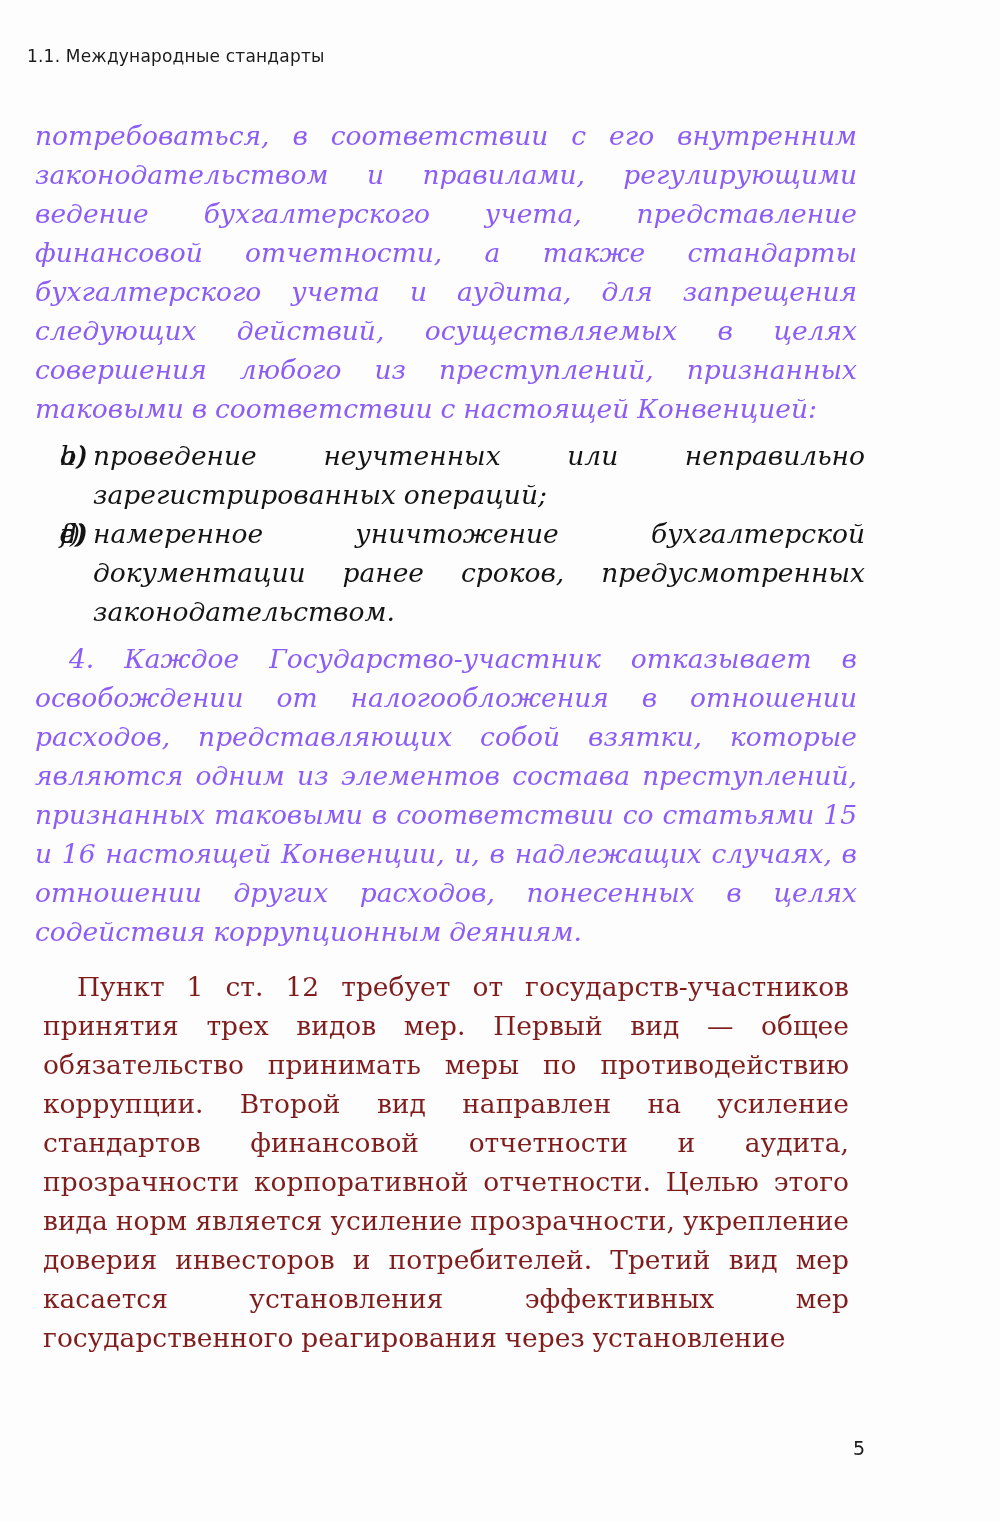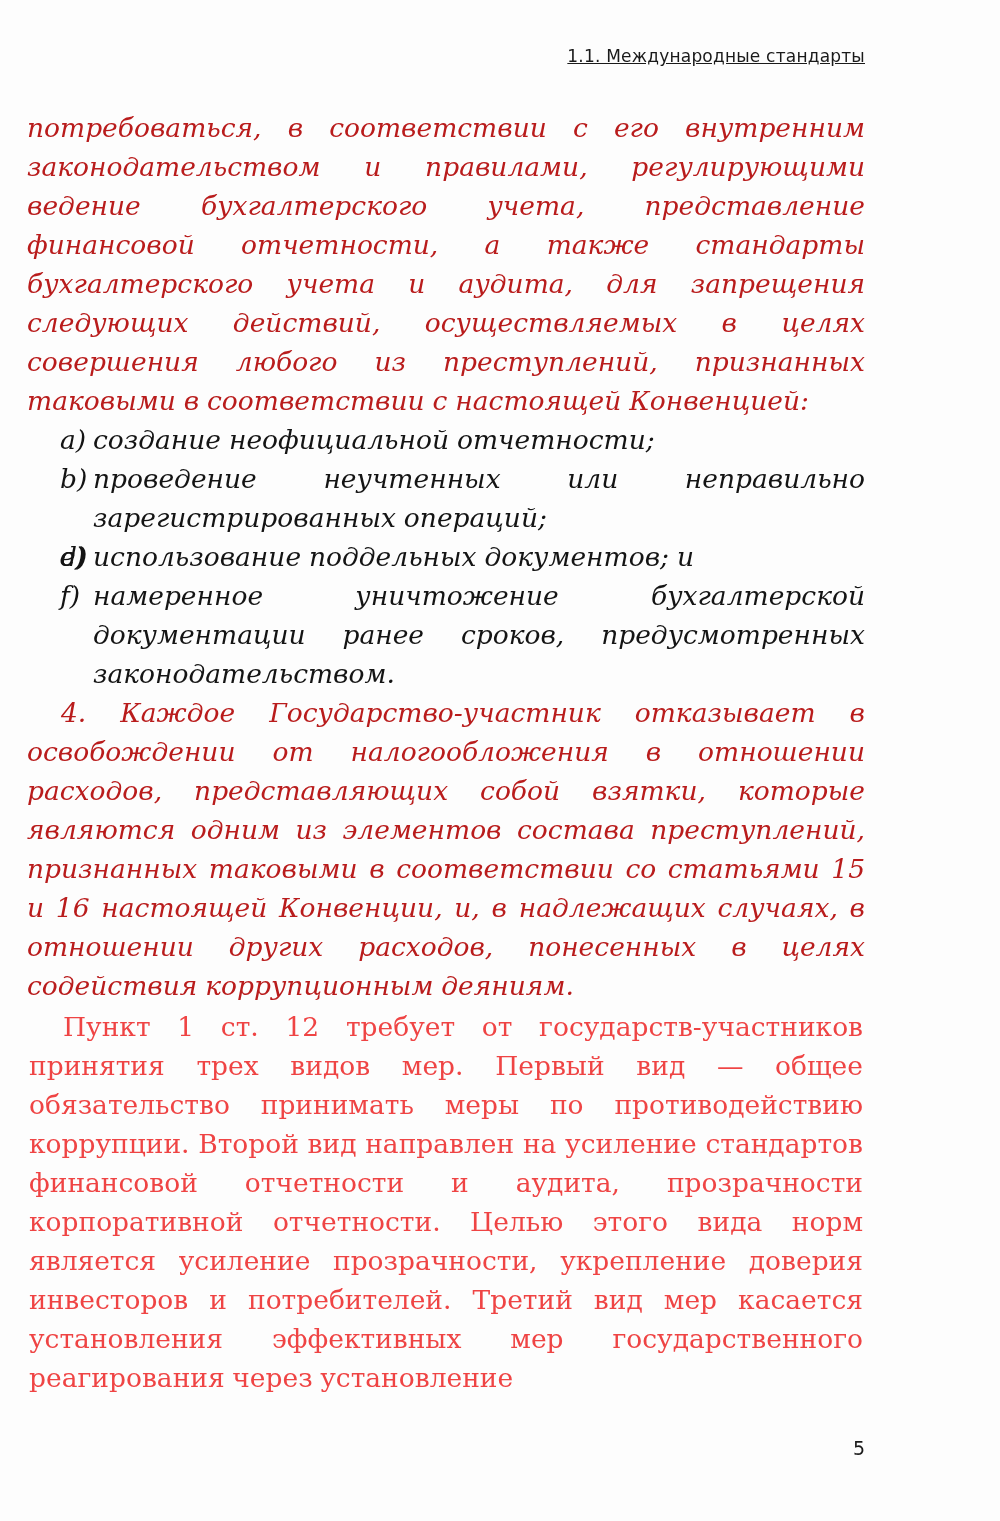--- a/index.html
+++ b/index.html
@@ -17,47 +17,46 @@
     overflow: hidden;
     box-sizing: border-box;
   }
 
   
   .running-head {
     position: absolute;
     top: 46px;
     left: 27px;
     right: 135px;
-    text-align: right;
+    text-align: left;
     font-family: "DejaVu Sans", "Liberation Sans", sans-serif;
     font-size: 17px;
     letter-spacing: 0.2px;
     color: #1a1a1a;
     white-space: nowrap;
-    text-decoration: underline;
   }
 
   
   .column {
     position: absolute;
     left: 27px;
     top: 108px;
     width: 838px;
   }
 
   
   p.quote {
-    margin: 0;
+    margin: 8px;
     font-family: "DejaVu Serif", "Liberation Serif", serif;
     font-style: italic;
     font-size: 26.5px;
     line-height: 39px;
     text-align: justify;
     text-align-last: left;
-    color: #b91c1c;
+    color: #8b5cf6;
     hyphens: manual;
     word-spacing: -0.5px;
   }
 
   p.quote.indented {
     text-indent: 34px;
   }
 
   
   ol.lettered {
@@ -86,29 +85,29 @@
     top: 0;
     font-family: "DejaVu Serif", "Liberation Serif", serif;
     font-style: italic;
     font-size: 26.5px;
     line-height: 39px;
     color: #141414;
   }
 
   
   p.body-text {
-    margin: 2px;
+    margin: 16px;
     font-family: "DejaVu Serif", "Liberation Serif", serif;
     font-style: normal;
     font-size: 26.5px;
     line-height: 39px;
     text-align: justify;
     text-align-last: left;
     text-indent: 34px;
-    color: #ef4444;
+    color: #7f1d1d;
     word-spacing: -0.8px;
   }
 
   
   .folio {
     position: absolute;
     left: 0;
     right: 135px;
     top: 1437px;
     text-align: right;
@@ -124,35 +123,33 @@
 
   <div class="running-head">1.1. Международные стандарты</div>
 
   <div class="column">
 
     <p class="quote">потребоваться, в соответствии с его внутренним законодательством и правилами, регулирующими ведение бухгалтерского учета, представление финансовой отчетности, а также стандарты бухгалтерского учета и аудита, для запрещения следующих действий, осуществляемых в целях совершения любого из преступлений, признанных таковыми в соответствии с настоящей Конвенцией:</p>
 
     <ol class="lettered">
       <li>
         <span class="marker">a)</span>
-        <span>создание неофициальной отчетности;</span>
       </li>
       <li>
         <span class="marker">b)</span>
         <span>проведение неучтенных или неправильно зарегистрированных операций;</span>
       </li>
       <li>
         <span class="marker">c)</span>
       </li>
       <li>
         <span class="marker">d)</span>
       </li>
       <li>
         <span class="marker">e)</span>
-        <span>использование поддельных документов; и</span>
       </li>
       <li>
         <span class="marker">f)</span>
         <span>намеренное уничтожение бухгалтерской документации ранее сроков, предусмотренных законодательством.</span>
       </li>
     </ol>
 
     <p class="quote indented">4. Каждое Государство-участник отказывает в освобождении от налогообложения в отношении расходов, представляющих собой взятки, которые являются одним из элементов состава преступлений, признанных таковыми в соответствии со статьями 15 и 16 настоящей Конвенции, и, в надлежащих случаях, в отношении других расходов, понесенных в целях содействия коррупционным деяниям.</p>
 
     <p class="body-text">Пункт 1 ст. 12 требует от государств-участников принятия трех видов мер. Первый вид — общее обязательство принимать меры по противодействию коррупции. Второй вид направлен на усиление стандартов финансовой отчетности и аудита, прозрачности корпоративной отчетности. Целью этого вида норм является усиление прозрачности, укрепление доверия инвесторов и потребителей. Третий вид мер касается установления эффективных мер государственного реагирования через установление</p>

